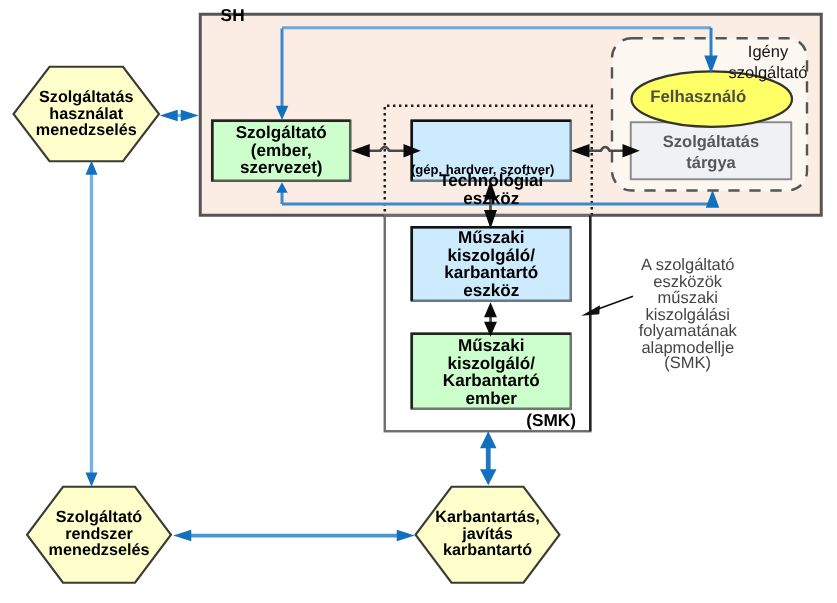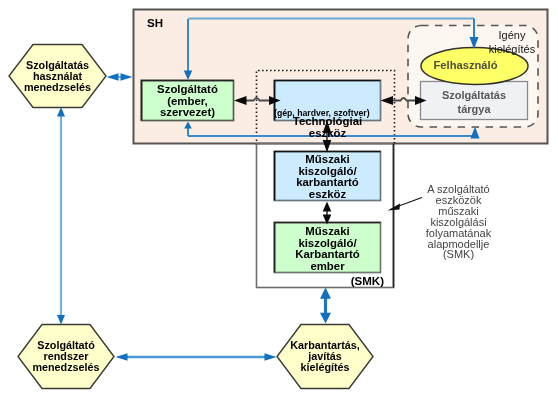--- a/index.html
+++ b/index.html
@@ -2,21 +2,21 @@
 <html><head>
 <meta charset="utf-8">
 <style>
   html,body{margin:0;padding:0;background:#ffffff;}
   #page{position:relative;width:558px;height:402px;background:#ffffff;overflow:hidden;
         font-family:"Liberation Sans",sans-serif;}
   svg.layer{position:absolute;left:0;top:0;width:558px;height:402px;}
   .txt{position:absolute;text-align:center;color:#000;white-space:pre;
        font-family:"Liberation Sans",sans-serif;}
 
-  .lbl-sh{left:147px;top:17px;font-size:11.5px;font-weight:bold;text-align:left;
+  .lbl-sh{left:147px;top:5px;font-size:11.5px;font-weight:bold;text-align:left;
           letter-spacing:.2px;}
 
   .lbl-node{font-weight:bold;font-size:11.4px;line-height:11.6px;}
   .lbl-sub{font-weight:bold;font-size:8.7px;line-height:10px;}
 
   [data-name="service-provider-label"]{left:141px;top:84px;width:93px;}
   [data-name="tech-device-label"]{left:274px;top:84px;width:107px;margin-top:32px;}
   [data-name="tech-device-sublabel"]{left:274px;top:108px;width:89px;}
   [data-name="maintenance-device-label"]{left:274px;top:154px;width:107px;}
   [data-name="maintenance-person-label"]{left:274px;top:226px;width:107px;}
@@ -28,21 +28,21 @@
 
   .lbl-hex{font-weight:bold;font-size:10.8px;line-height:11.2px;}
   [data-name="usage-management-label"]{left:8px;top:60px;width:99px;}
   [data-name="system-management-label"]{left:17px;top:340px;width:98px;}
   [data-name="maintenance-management-label"]{left:276px;top:340px;width:98px;}
 
   .lbl-demand{left:484px;top:28px;width:56px;font-size:11px;line-height:14px;
               color:#141414;}
   .lbl-smk{left:320px;top:275px;width:64px;font-size:11.5px;font-weight:bold;
            text-align:right;}
-  .lbl-ann{left:411px;top:184px;width:95px;font-size:11px;line-height:10.9px;
+  .lbl-ann{left:411px;top:172px;width:95px;font-size:11px;line-height:10.9px;
            color:#444;}
 </style>
 </head>
 <body>
 
 <div id="page">
   <svg class="layer" viewBox="0 0 558 402" data-name="diagram-canvas">
 
     <rect data-name="sh-container" x="133.5" y="9.5" width="414" height="134" fill="#FBEDE3" stroke="#555553" stroke-width="2"></rect>
 
@@ -149,23 +149,23 @@
 Karbantartó
 ember</div>
   <div class="txt lbl-hex" data-name="usage-management-label">Szolgáltatás
 használat
 menedzselés</div>
   <div class="txt lbl-hex" data-name="system-management-label">Szolgáltató
 rendszer
 menedzselés</div>
   <div class="txt lbl-hex" data-name="maintenance-management-label">Karbantartás,
 javítás
-kielégítés</div>
+karbantartó</div>
   <div class="txt lbl-demand" data-name="demand-label">Igény
-kielégítés</div>
+szolgáltató</div>
   <div class="txt lbl-smk" data-name="smk-label">(SMK)</div>
   <div class="txt lbl-ann" data-name="annotation-label">A szolgáltató
 eszközök
 műszaki
 kiszolgálási
 folyamatának
 alapmodellje
 (SMK)</div>
 </div>
 

